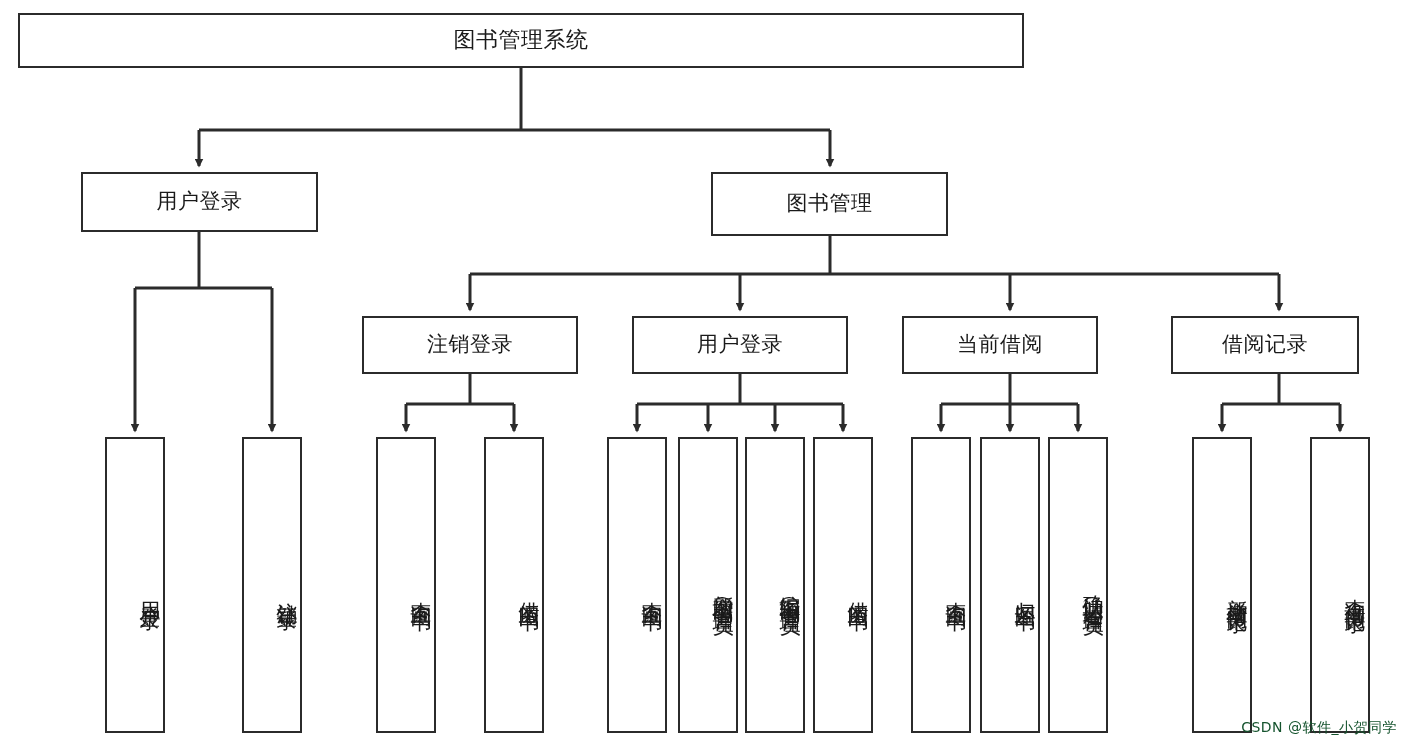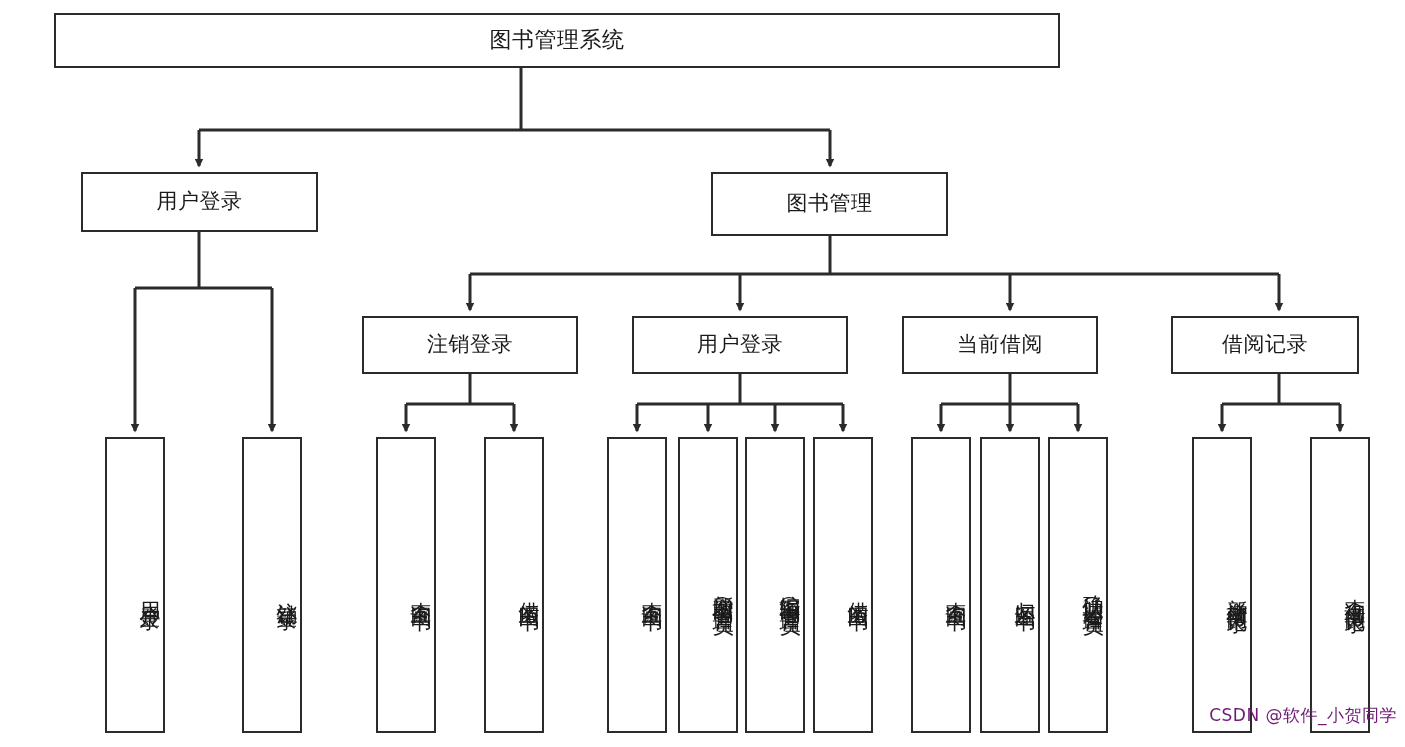--- a/index.html
+++ b/index.html
@@ -58,23 +58,23 @@
   }
   .node-v > .vtext {
     writing-mode: vertical-rl;
     text-orientation: upright;
     display: block;
     max-height: 100%;
   }
   .watermark {
     position: absolute;
     right: 8px;
-    bottom: 20px;
-    font-size: 17px;
-    color: #701a75;
+    bottom: 10px;
+    font-size: 14px;
+    color: #14532d;
     letter-spacing: 0.5px;
     white-space: nowrap;
     z-index: 3;
   }
 </style>
 </head>
 <body>
 
 <div id="canvas">
 
@@ -121,21 +121,21 @@
       <path d="M1010,404 L1010,431" marker-end="url(#arrow)"></path>
       <path d="M1078,404 L1078,431" marker-end="url(#arrow)"></path>
 
       <path d="M1279,374 L1279,404"></path>
       <path d="M1222,404 L1340,404"></path>
       <path d="M1222,404 L1222,431" marker-end="url(#arrow)"></path>
       <path d="M1340,404 L1340,431" marker-end="url(#arrow)"></path>
     </g>
   </svg>
 
-  <div class="node node-h node-root" style="left:18px; top:13px; width:1006px; height:55px;margin-left:36px;">图书管理系统</div>
+  <div class="node node-h node-root" style="left:18px; top:13px; width:1006px; height:55px;">图书管理系统</div>
 
   <div class="node node-h" style="left:81px; top:172px; width:237px; height:60px;">用户登录</div>
   <div class="node node-h" style="left:711px; top:172px; width:237px; height:64px;">图书管理</div>
 
   <div class="node node-h" style="left:362px; top:316px; width:216px; height:58px;">注销登录</div>
   <div class="node node-h" style="left:632px; top:316px; width:216px; height:58px;">用户登录</div>
   <div class="node node-h" style="left:902px; top:316px; width:196px; height:58px;">当前借阅</div>
   <div class="node node-h" style="left:1171px; top:316px; width:188px; height:58px;">借阅记录</div>
 
   <div class="node node-v" style="left:105px; top:437px; width:60px; height:296px;">

